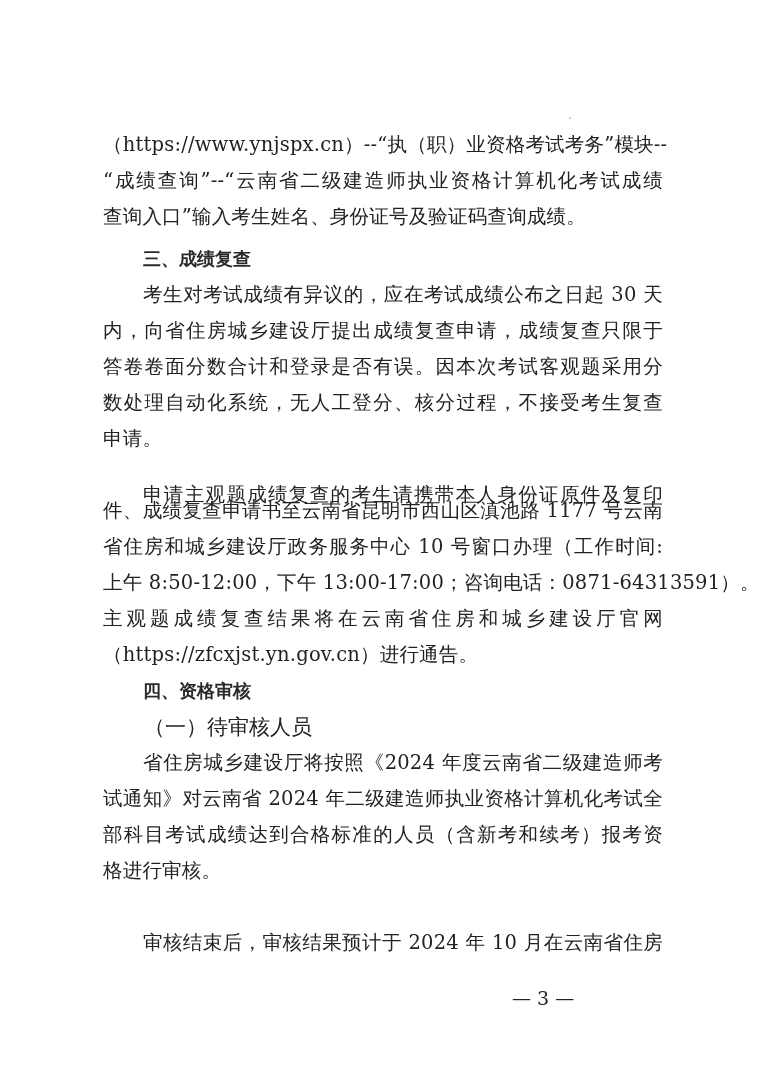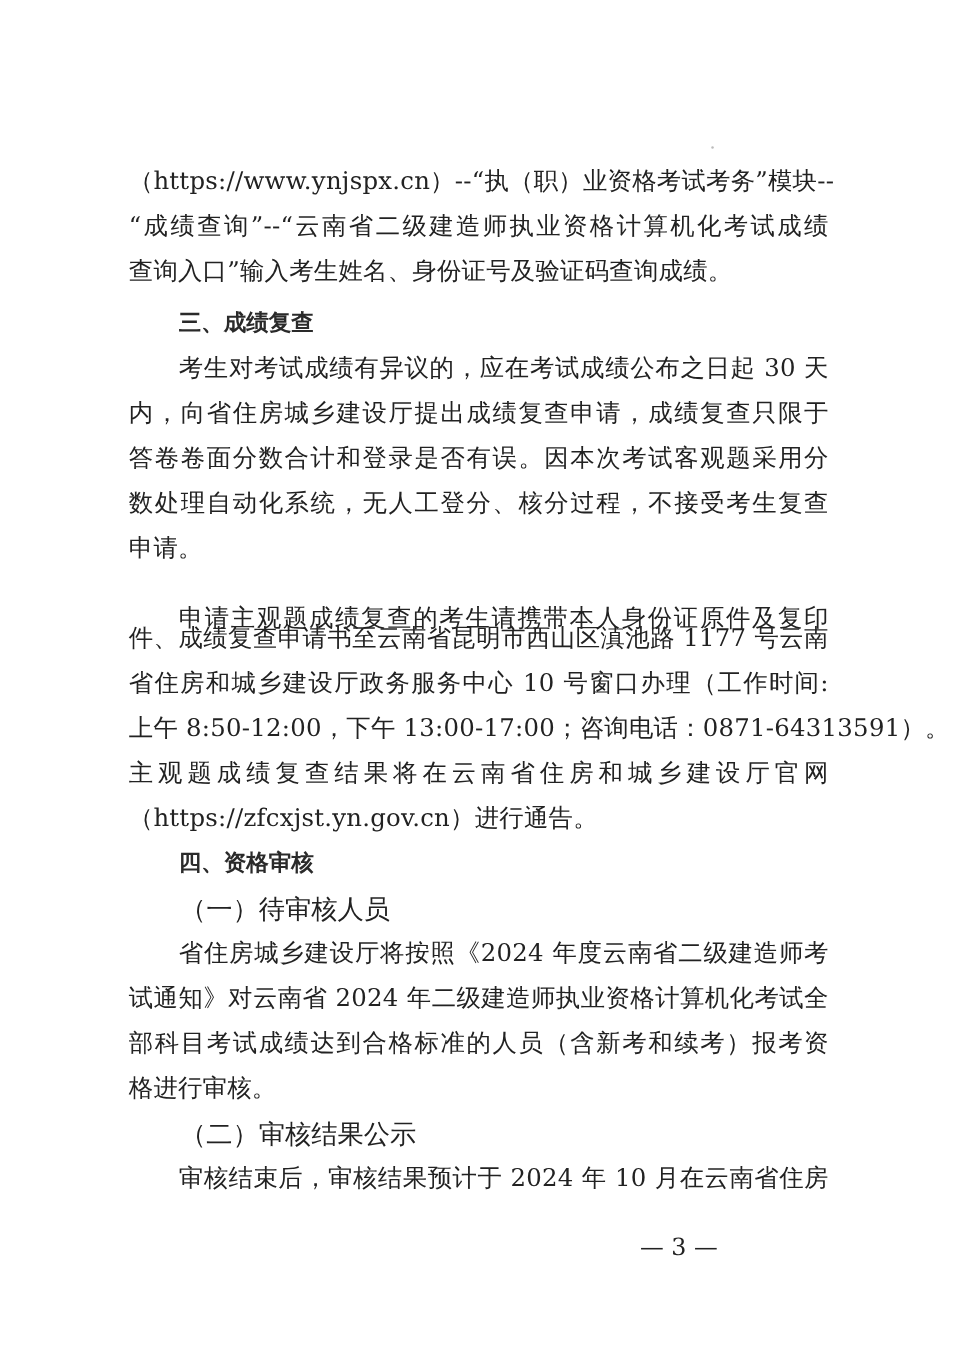--- a/index.html
+++ b/index.html
@@ -102,18 +102,17 @@
 
   <div class="heading" style="top:678px;">四、资格审核</div>
 
   <div class="subheading" style="top:714px;">（一）待审核人员</div>
 
   <div class="line indent" style="top:750px;">省住房城乡建设厅将按照《2024 年度云南省二级建造师考</div>
   <div class="line" style="top:786px;">试通知》对云南省 2024 年二级建造师执业资格计算机化考试全</div>
   <div class="line" style="top:822px;">部科目考试成绩达到合格标准的人员（含新考和续考）报考资</div>
   <div class="line last" style="top:858px;">格进行审核。</div>
 
-  <div class="subheading" style="top:894px;">（二）审核结果公示</div>
 
   <div class="line indent" style="top:930px;">审核结束后，审核结果预计于 2024 年 10 月在云南省住房</div>
 
   <div class="page-number">— 3 —</div>
 </div>
 
 </body></html>

